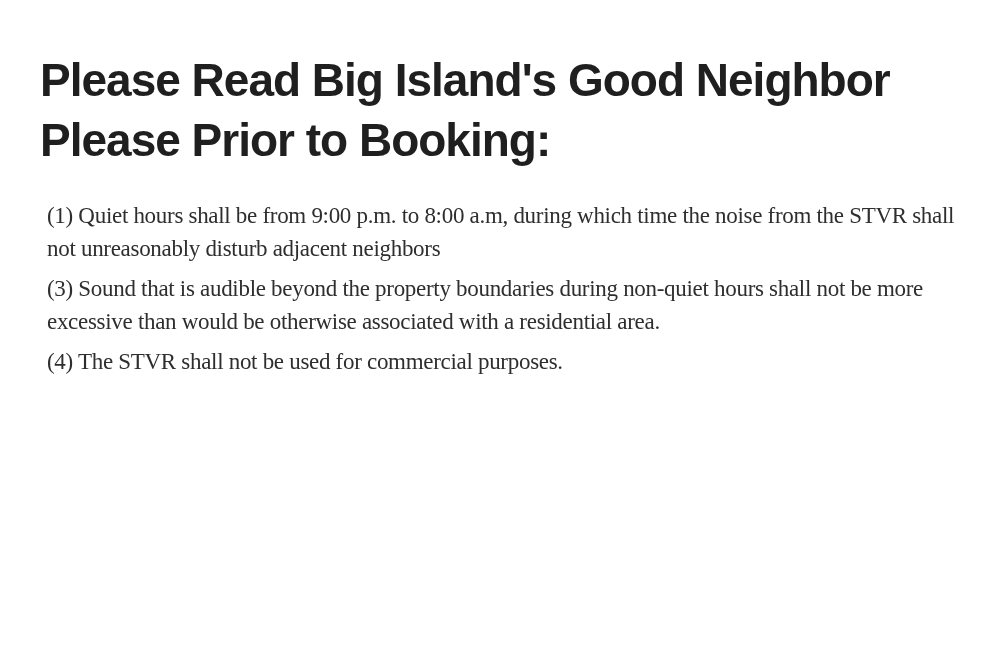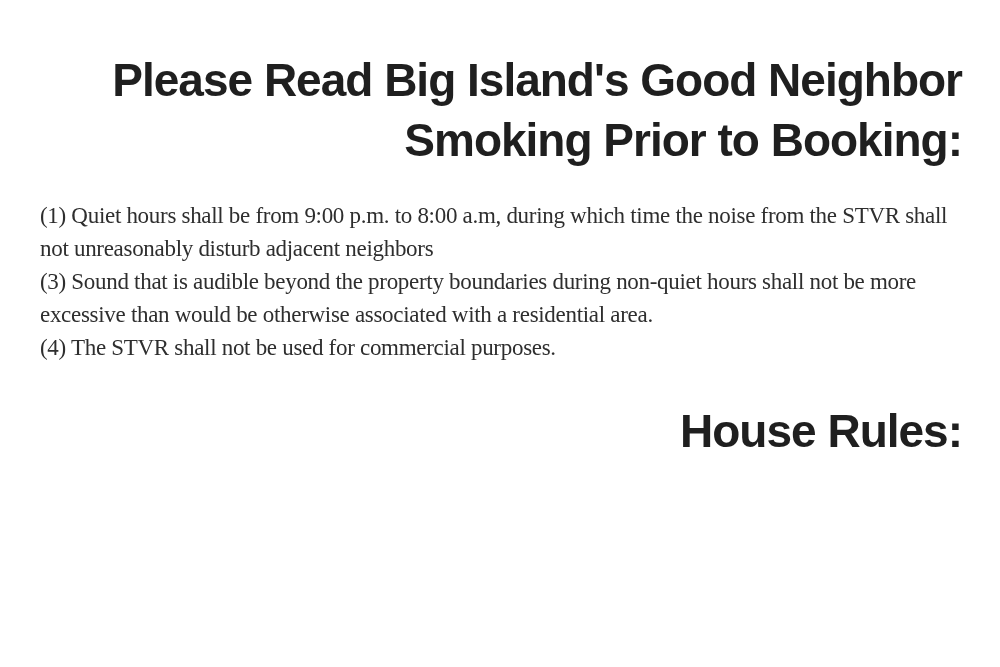--- a/index.html
+++ b/index.html
@@ -20,36 +20,36 @@
     padding: 50px 38px 0 40px;
     background: #ffffff;
   }
   h1, h2 {
     margin: 0;
     font-family: "Liberation Sans", sans-serif;
     font-weight: bold;
     font-size: 46px;
     line-height: 60px;
     letter-spacing: -1px;
-    text-align: right;
+    text-align: left;
     color: #1f1f1f;
   }
   h1 .hline {
     display: block;
     white-space: nowrap;
   }
   h2 {
     margin-top: 37px;
     white-space: nowrap;
   }
   .rules {
     margin-top: 29px;
   }
   .rules p {
-    margin: 0;
+    margin: 7px;
     font-family: "Liberation Serif", serif;
     font-size: 23px;
     line-height: 33px;
     letter-spacing: -0.3px;
     color: #2e2e2e;
     text-align: left;
   }
   .rules.house {
     margin-top: 9px;
   }
@@ -57,25 +57,24 @@
     line-height: 34px;
   }
 </style>
 </head>
 <body>
 
 <div class="page">
 
   <h1>
     <span class="hline">Please Read Big Island's Good Neighbor</span>
-    <span class="hline">Smoking Prior to Booking:</span>
+    <span class="hline">Please Prior to Booking:</span>
   </h1>
 
   <div class="rules">
     <p>(1) Quiet hours shall be from 9:00 p.m. to 8:00 a.m, during which time the noise from the STVR shall not unreasonably disturb adjacent neighbors</p>
     <p>(3) Sound that is audible beyond the property boundaries during non-quiet hours shall not be more excessive than would be otherwise associated with a residential area.</p>
     <p>(4) The STVR shall not be used for commercial purposes.</p>
   </div>
 
-  <h2>House Rules:</h2>
 
 
 </div>
 
 </body></html>

